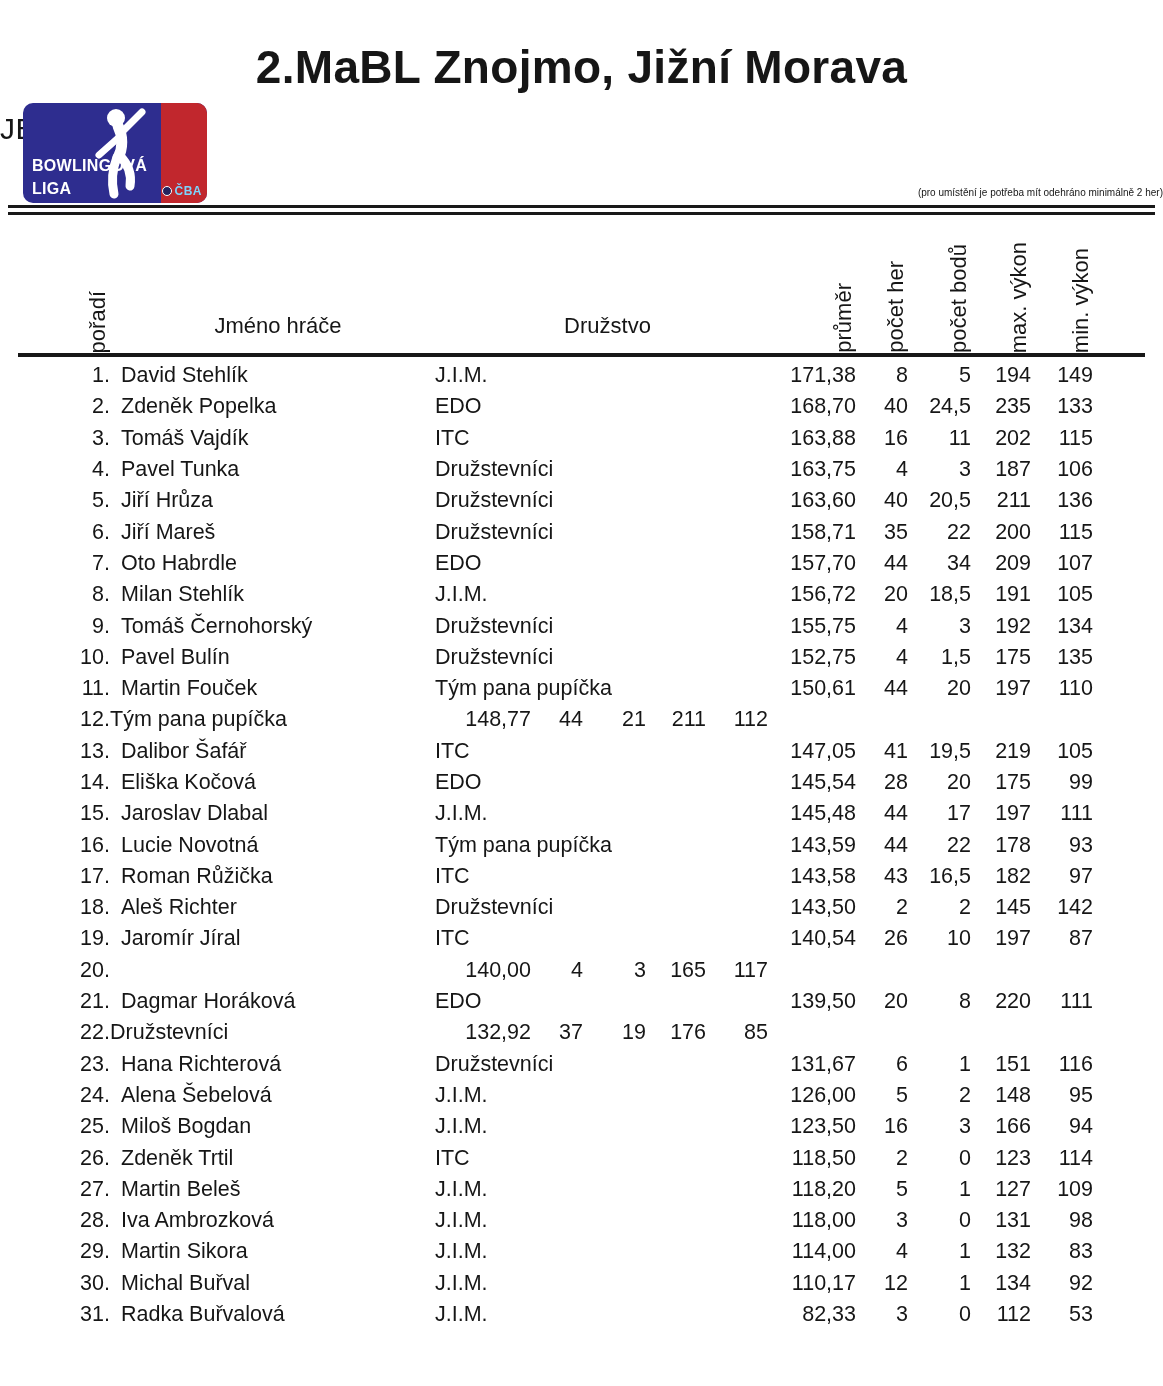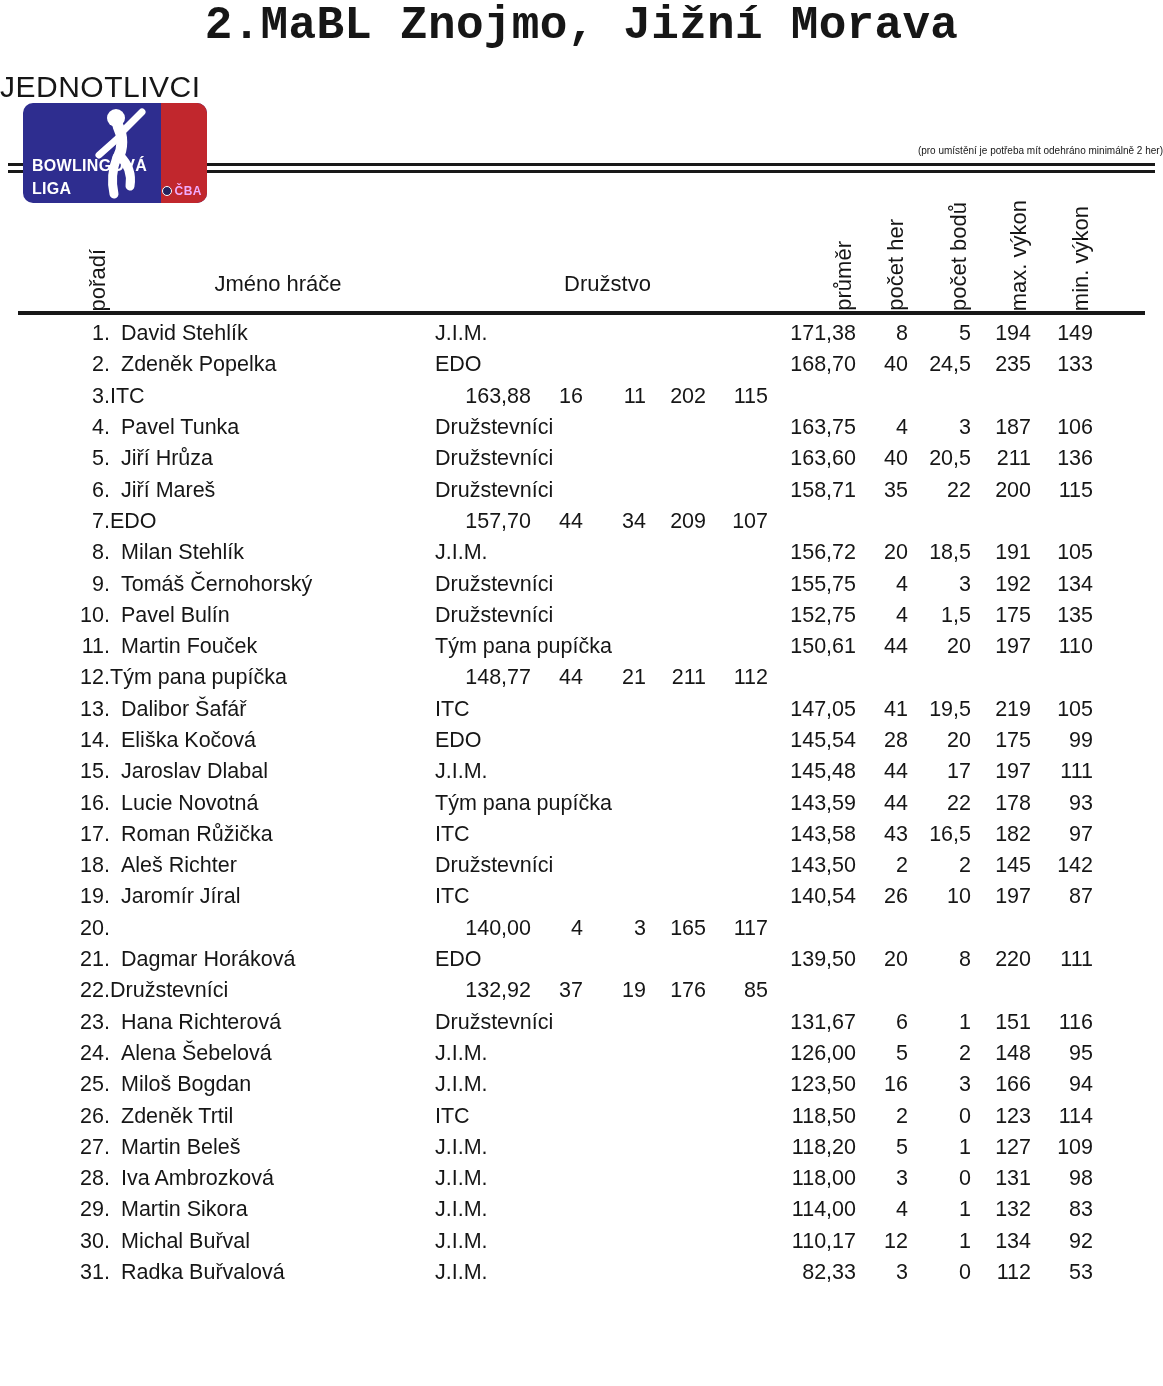--- a/index.html
+++ b/index.html
@@ -1,37 +1,37 @@
 <!DOCTYPE html>
 <html><head>
 <meta charset="utf-8">
 <style>
   html,body { margin:0; padding:0; background:#ffffff; }
   .page {
     position:relative; width:1163px; height:1386px; background:#ffffff;
     font-family:"Liberation Sans", sans-serif; color:#161616; overflow:hidden;
   }
-  .title { text-align:center; font-size:46px; font-weight:bold; letter-spacing:0.3px;font-family:Liberation Mono, monospace; }
+  .title { text-align:center; font-size:46px; font-weight:bold; padding-top:40px; letter-spacing:0.3px; }
   .subtitle { text-align:left; font-size:30px; margin-top:18px; letter-spacing:0.5px; }
   .note { text-align:right; font-size:10px; margin-top:41px; }
   .double-rule { margin:7px 8px 0 8px; height:4px; border-top:3px solid #181818; border-bottom:3px solid #181818; }
 
   
   .logo {
     position:absolute; left:23px; top:103px; width:153px; height:100px;
     background:#2e2d8f; border-radius:10px; overflow:hidden;padding-left:31px;
   }
   .logo-red { position:absolute; top:0; right:0; width:46px; height:100%; background:#c1272d; }
   .logo svg { position:absolute; left:58px; top:2px; }
   .logo-wordmark {
     position:absolute; left:9px; top:51px; color:#ffffff; font-weight:bold;
     font-size:16px; line-height:1.45; letter-spacing:0.3px;
   }
   .cba-badge {
-    position:absolute; right:5px; bottom:5px; color:#f0abfc; font-weight:bold;
+    position:absolute; right:5px; bottom:5px; color:#7dd3fc; font-weight:bold;
     font-size:12px; display:flex; align-items:center; gap:3px; letter-spacing:0.5px;
   }
   .ball-icon { width:10px; height:10px; border-radius:50%; background:#23235f; border:1px solid #ffffff; box-sizing:border-box; }
 
   
   .results-table { margin:8px 0 0 18px; width:1127px; }
   .thead { display:flex; align-items:flex-end; height:130px; border-bottom:4px solid #181818; font-size:22px; }
   .th { box-sizing:border-box; }
   .th-rot { display:flex; justify-content:flex-end; align-items:flex-end; }
   .th-rot span {
@@ -127,20 +127,21 @@
     <div class="c-team">EDO</div>
     <div class="c-avg">168,70</div>
     <div class="c-games">40</div>
     <div class="c-points">24,5</div>
     <div class="c-max">235</div>
     <div class="c-min">133</div>
   </div>
 
   <div class="row">
     <div class="c-rank">3.</div>
+    <div class="c-name">Tomáš Vajdík</div>
     <div class="c-team">ITC</div>
     <div class="c-avg">163,88</div>
     <div class="c-games">16</div>
     <div class="c-points">11</div>
     <div class="c-max">202</div>
     <div class="c-min">115</div>
   </div>
 
   <div class="row">
     <div class="c-rank">4.</div>
@@ -170,20 +171,21 @@
     <div class="c-team">Družstevníci</div>
     <div class="c-avg">158,71</div>
     <div class="c-games">35</div>
     <div class="c-points">22</div>
     <div class="c-max">200</div>
     <div class="c-min">115</div>
   </div>
 
   <div class="row">
     <div class="c-rank">7.</div>
+    <div class="c-name">Oto Habrdle</div>
     <div class="c-team">EDO</div>
     <div class="c-avg">157,70</div>
     <div class="c-games">44</div>
     <div class="c-points">34</div>
     <div class="c-max">209</div>
     <div class="c-min">107</div>
   </div>
 
   <div class="row">
     <div class="c-rank">8.</div>

